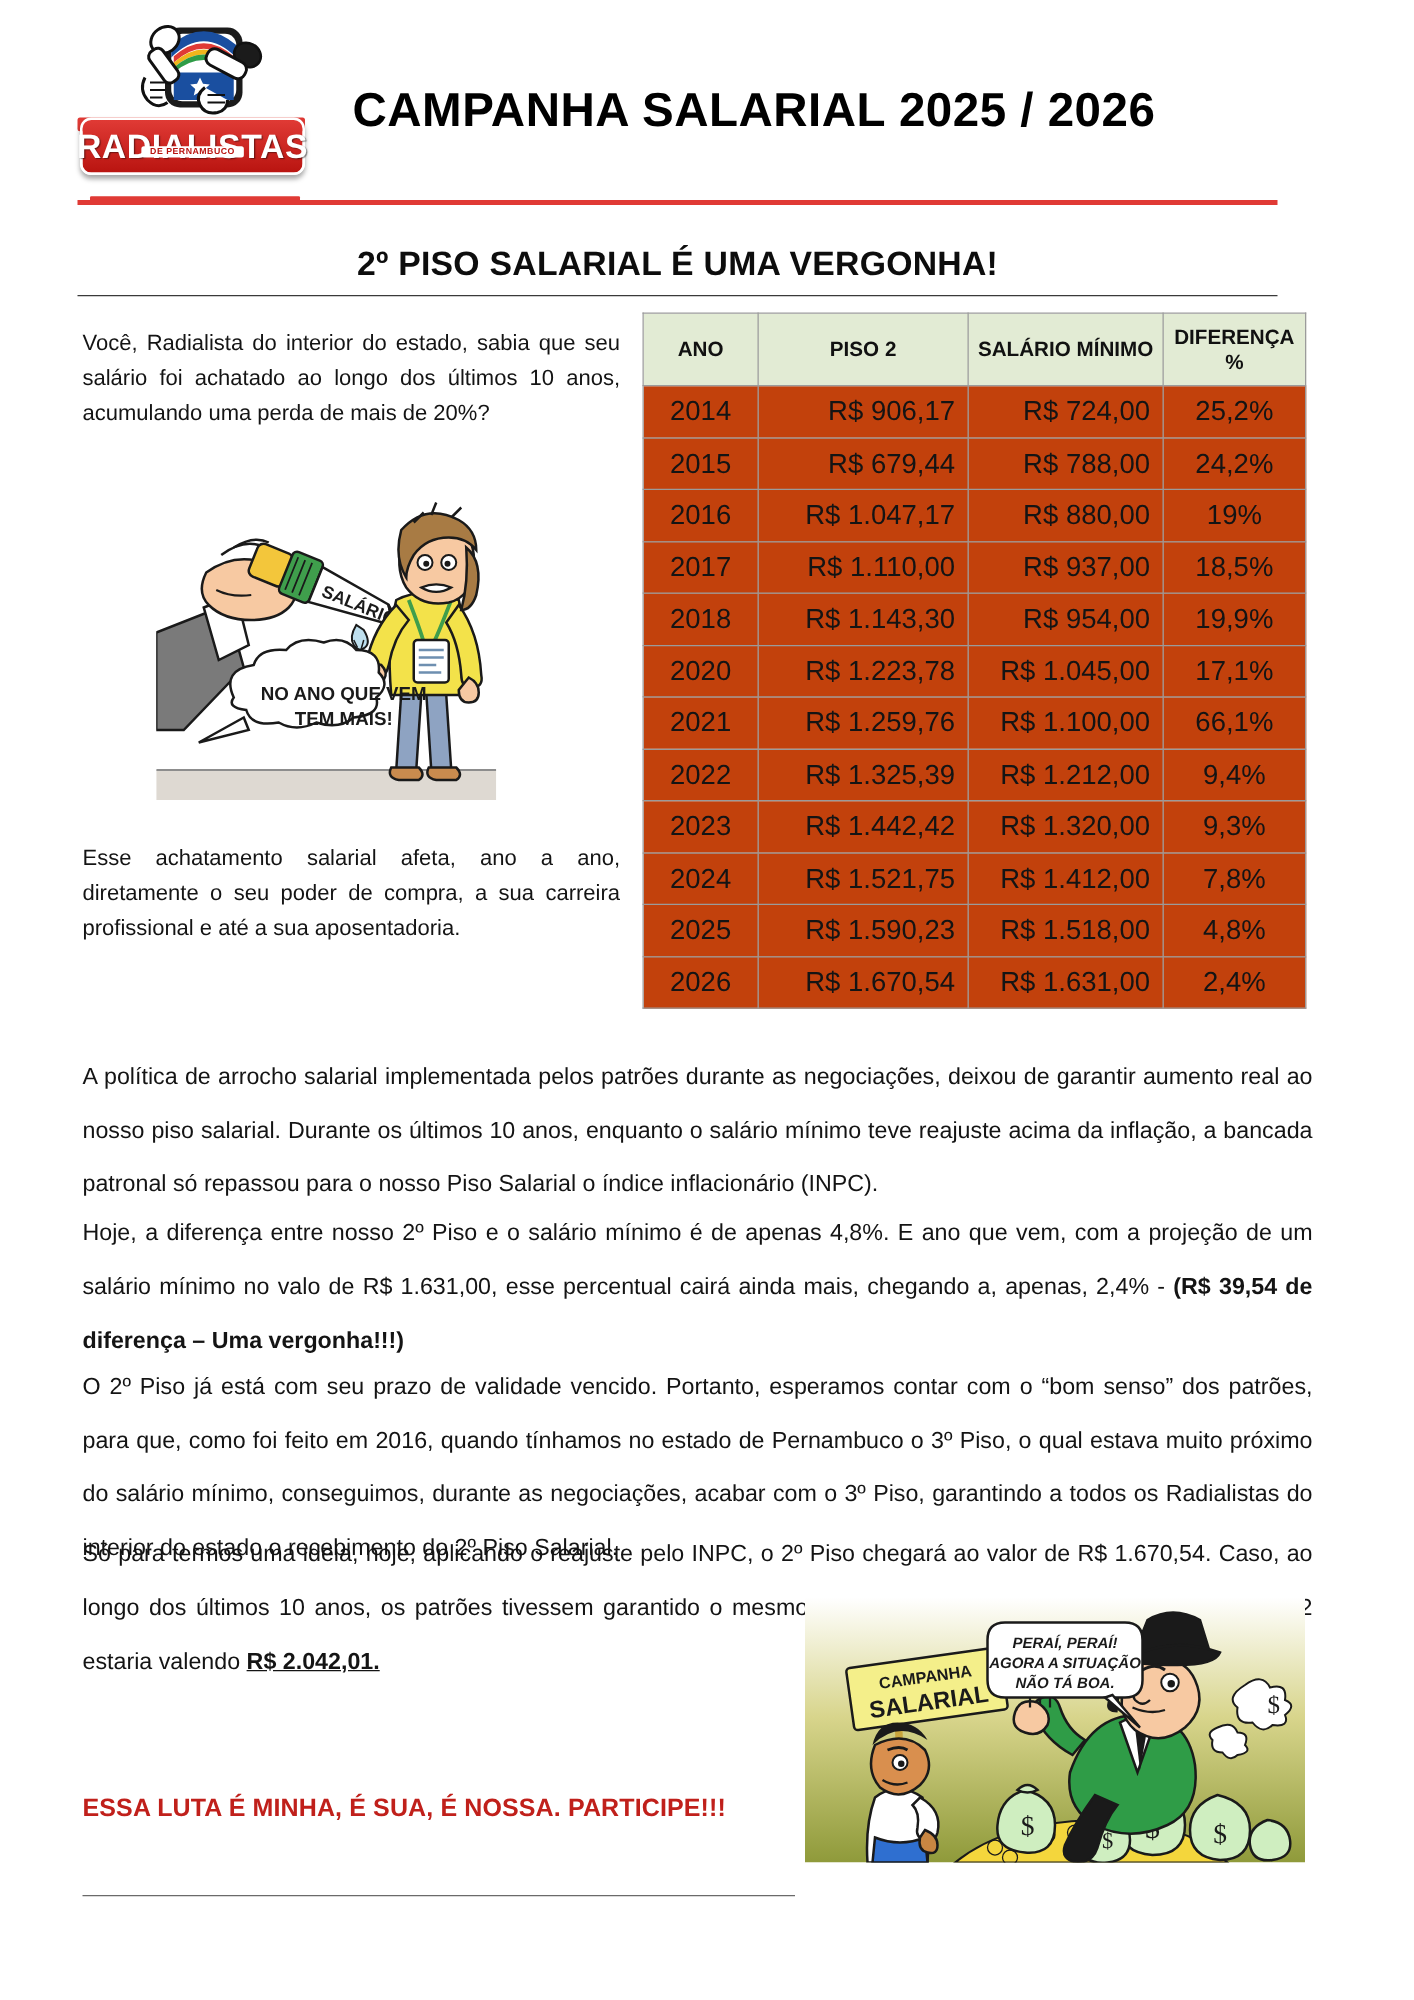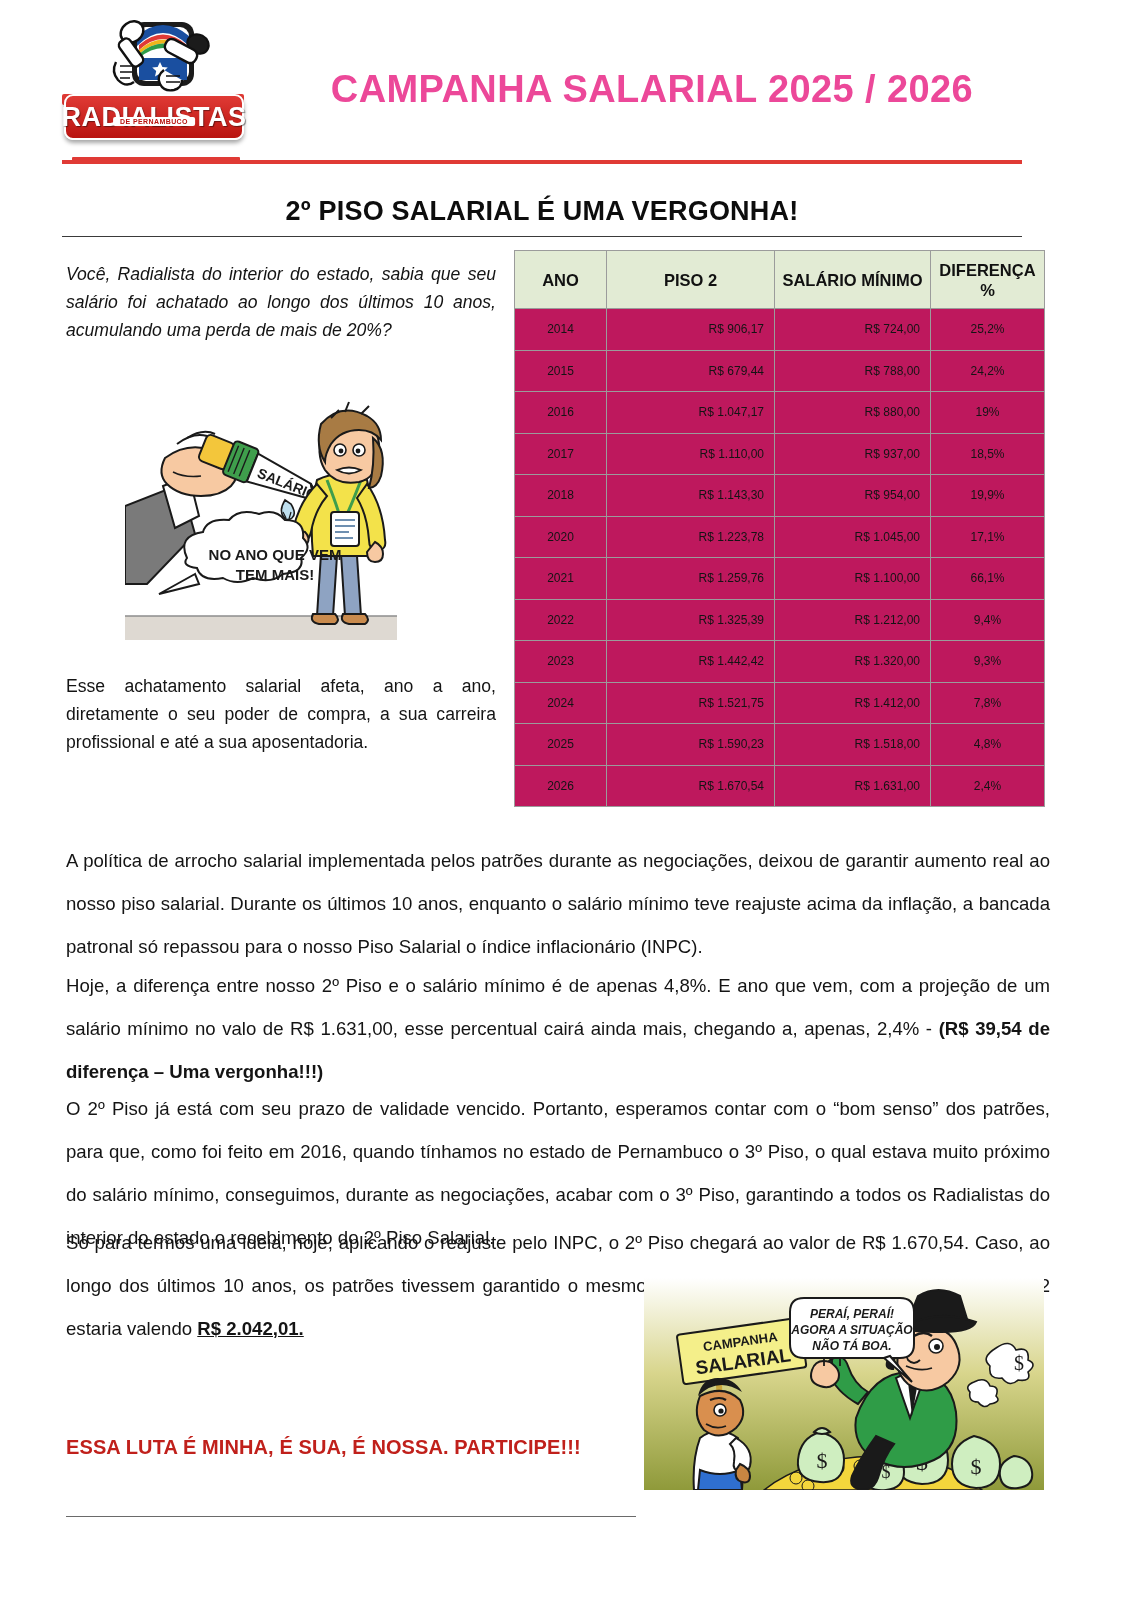--- a/index.html
+++ b/index.html
@@ -76,22 +76,22 @@
     position: absolute;
     left: 40px; top: 0px;
     width: 120px; height: 96px;
   }
   .logo-art svg { display: block; }
 
   .header-title {
     position: absolute;
     left: 220px; top: 56px;
     width: 740px;
-    text-align: center;
-    color: #ec4899;
+    text-align: left;
+    color: #000000;
     font-size: 38px;
     font-weight: bold;
     letter-spacing: .4px;
     font-family: "Liberation Sans", sans-serif;
   }
   .header-rule {
     position: absolute;
     left: 0; top: 148px;
     width: 960px; height: 4px;
     background: #e03a35;
@@ -113,21 +113,20 @@
     left: 62px; top: 236px;
     width: 960px; height: 1px;
     background: #3a3a3a;
   }
 
   
   .left-col {
     position: absolute;
     left: 66px; top: 260px;
     width: 430px;
-    font-style: italic;
   }
   .body-text {
     font-size: 17.6px;
     line-height: 28px;
     text-align: justify;
     color: #141414;
   }
   .cartoon1 {
     position: absolute;
     left: 125px; top: 388px;
@@ -158,25 +157,25 @@
     font-size: 16.5px;
     font-weight: bold;
     color: #111111;
     text-align: center;
     padding: 7px 4px;
     line-height: 20px;
     height: 58px;
   }
   table.data td {
     border: 1px solid #9b9b9b;
-    font-size: 12px;
+    font-size: 22px;
     color: #141414;
     height: 41.5px;
     padding: 2px 10px;
-    background: #be185d;
+    background: #c2410c;
   }
   td.c-year { text-align: center; }
   td.c-money { text-align: right; }
   td.c-pct { text-align: center; }
   col.w-year  { width: 92px; }
   col.w-piso  { width: 168px; }
   col.w-sal   { width: 156px; }
   col.w-dif   { width: 114px; }
 
   

